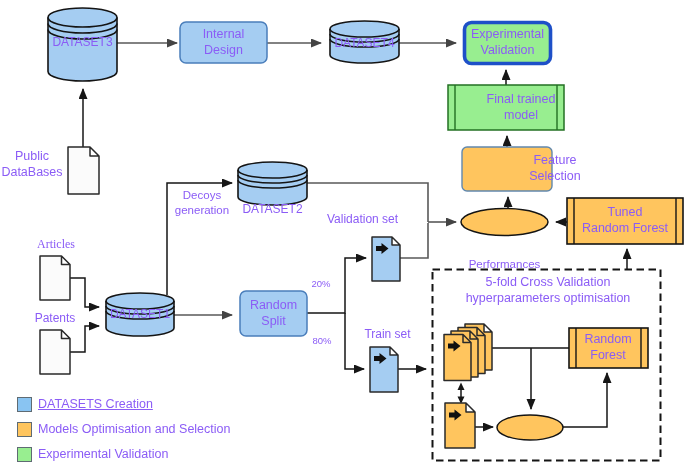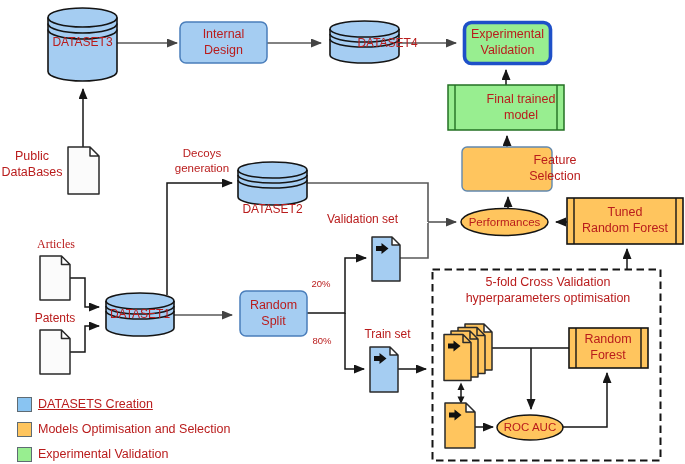--- a/index.html
+++ b/index.html
@@ -2,27 +2,27 @@
 <html style="--blue: #A5CDF2; --orange: #FFC55E; --green: #98EE90; --navy: #1E50C8; --legend-blue: #89C4F2;"><head>
 <meta charset="utf-8">
 <style>
   :root{
     --blue:#A5CDF2; --orange:#FFC55E; --green:#98EE90;
     --blue-border:#4a7ebb; --orange-border:#6188ae; --navy:#1E50C8;
     --green-border:#237023; --ink:#161616; --gray-line:#595959;
   }
   html,body{margin:0;padding:0;background:#fff;}
   #canvas{position:relative;width:685px;height:464px;background:#fff;
-    font-family:"Liberation Sans","DejaVu Sans",sans-serif;color:#b91c1c;overflow:hidden;}
+    font-family:"Liberation Sans","DejaVu Sans",sans-serif;color:#8b5cf6;overflow:hidden;}
   #shapes{position:absolute;left:0;top:0;}
   .lbl{position:absolute;display:flex;align-items:center;justify-content:center;
     text-align:center;font-size:12px;line-height:1.25;pointer-events:none;}
   .lbl.two{flex-direction:column;}
   .lbl.sm{font-size:9.5px;}
-  .lbl.md{font-size:11.5px;}
+  .lbl.md{font-size:11.5px;margin-top:42px;}
   .lbl.lg{font-size:12.5px;}
   .lbl.left{justify-content:flex-start;text-align:left;}
   .legend-swatch{position:absolute;width:15px;height:15px;border:1.2px solid #5f6b73;box-sizing:border-box;}
 </style>
 </head>
 <body>
 
 <div id="canvas">
 
 <svg id="shapes" width="685" height="464" viewBox="0 0 685 464">
@@ -119,21 +119,21 @@
     <path d="M448,343.5 h5.5 v-3 l7,5.5 l-7,5.5 v-3 h-5.5 Z"></path>
     <path d="M449,412.5 h5.5 v-3 l7,5.5 l-7,5.5 v-3 h-5.5 Z"></path>
   </g>
 </svg>
 
   <div class="lbl" style="left:48px;top:33px;width:69px;height:18px;">DATASET3</div>
   <div class="lbl two lg" style="left:180px;top:23px;width:87px;height:39px;">
     <span>Internal</span>
     <span>Design</span>
   </div>
-  <div class="lbl" style="left:330px;top:35px;width:69px;height:16px;padding-left:23px;">DATASET4</div>
+  <div class="lbl" style="left:330px;top:35px;width:69px;height:16px;">DATASET4</div>
   <div class="lbl two lg" style="left:464px;top:22px;width:87px;height:41px;">
     <span>Experimental</span>
     <span>Validation</span>
   </div>
   <div class="lbl two lg" style="left:463px;top:86px;width:116px;height:43px;border-radius:21px;">
     <span>Final trained</span>
     <span>model</span>
   </div>
   <div class="lbl two lg" style="left:462px;top:148px;width:90px;height:42px;margin-left:48px;">
     <span>Feature</span>

